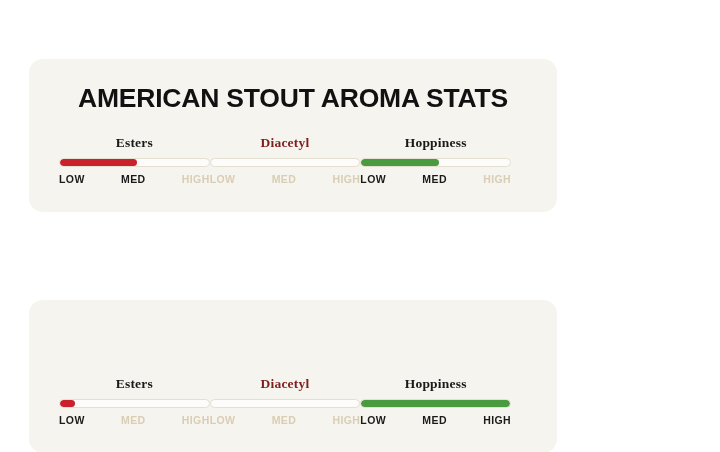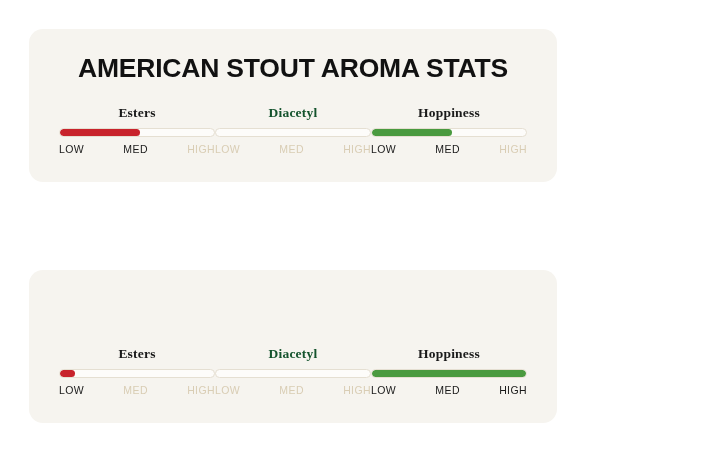--- a/index.html
+++ b/index.html
@@ -15,40 +15,41 @@
     position: relative;
   }
 
   .card {
     position: absolute;
     left: 29px;
     width: 528px;
     background: #F6F4EF;
     border-radius: 14px;
     box-sizing: border-box;
+    margin-top: 30px;
   }
   #card-aroma  { top: 29px;  height: 153px; }
   #card-flavor { top: 270px; height: 153px; }
 
   .card-title {
     text-align: center;
     font-family: "Liberation Sans", sans-serif;
     font-weight: bold;
     font-size: 26.5px;
     letter-spacing: -0.2px;
     color: #111111;
     margin: 0;
     padding-top: 24px;
     white-space: nowrap;
   }
 
   .meters {
     position: absolute;
     left: 0;
-    right: 0;
+    right: 16px;
     top: 76px;
     display: flex;
     justify-content: space-between;
     padding: 0 30px;
     box-sizing: border-box;
   }
 
   .meter {
     width: 173px;
     position: relative;
@@ -57,21 +58,21 @@
   .meter-name {
     text-align: center;
     font-family: "Liberation Serif", serif;
     font-weight: bold;
     font-size: 13.5px;
     color: #1A1A1A;
     letter-spacing: 0.2px;
     margin-bottom: 7px;
     white-space: nowrap;
   }
-  .meter.muted .meter-name { color: #14532d; }
+  .meter.muted .meter-name { color: #7f1d1d; }
 
   .track {
     position: relative;
     height: 9px;
     border-radius: 5px;
     background: #FDFCFA;
     border: 1px solid #E5DFD2;
     box-sizing: border-box;
     overflow: hidden;
   }
@@ -82,21 +83,21 @@
     bottom: 0;
     border-radius: 5px;
     width: 0;
   }
 
   .scale {
     display: flex;
     justify-content: space-between;
     margin-top: 6px;
     font-family: "Liberation Sans", sans-serif;
-    font-weight: normal;
+    font-weight: bold;
     font-size: 10.5px;
     letter-spacing: 0.4px;
   }
   .scale span { color: #D9CDB4; }
   .scale span.on { color: #1A1A1A; }
 </style>
 </head>
 <body>
 
 <div class="card" id="card-aroma">

